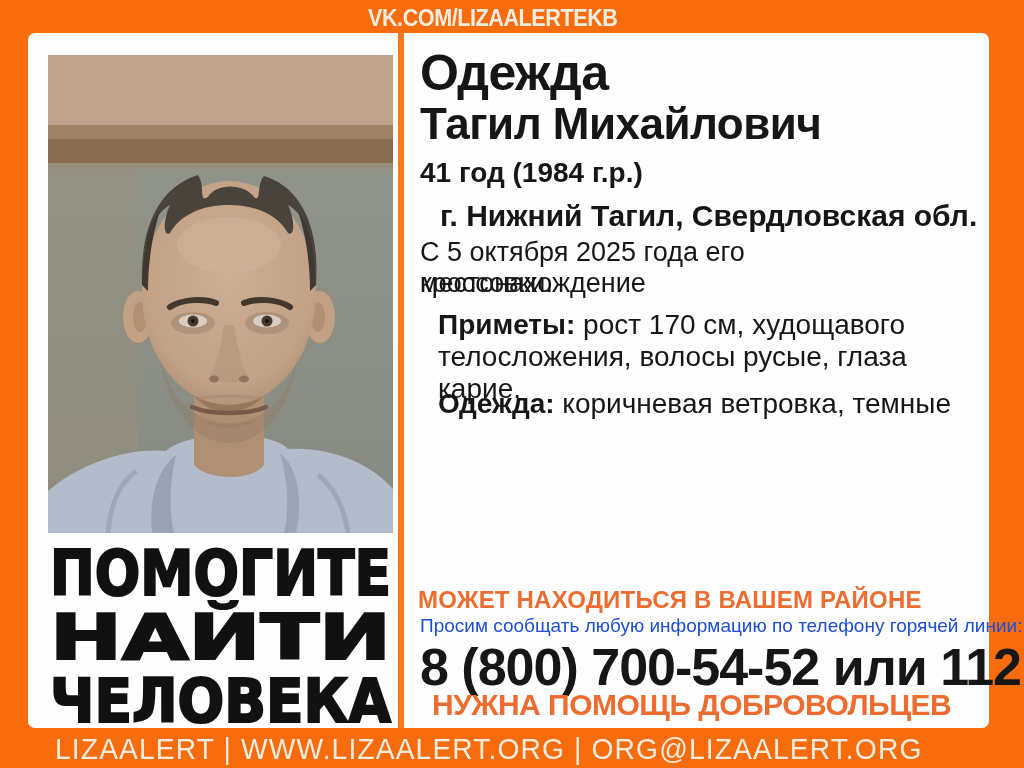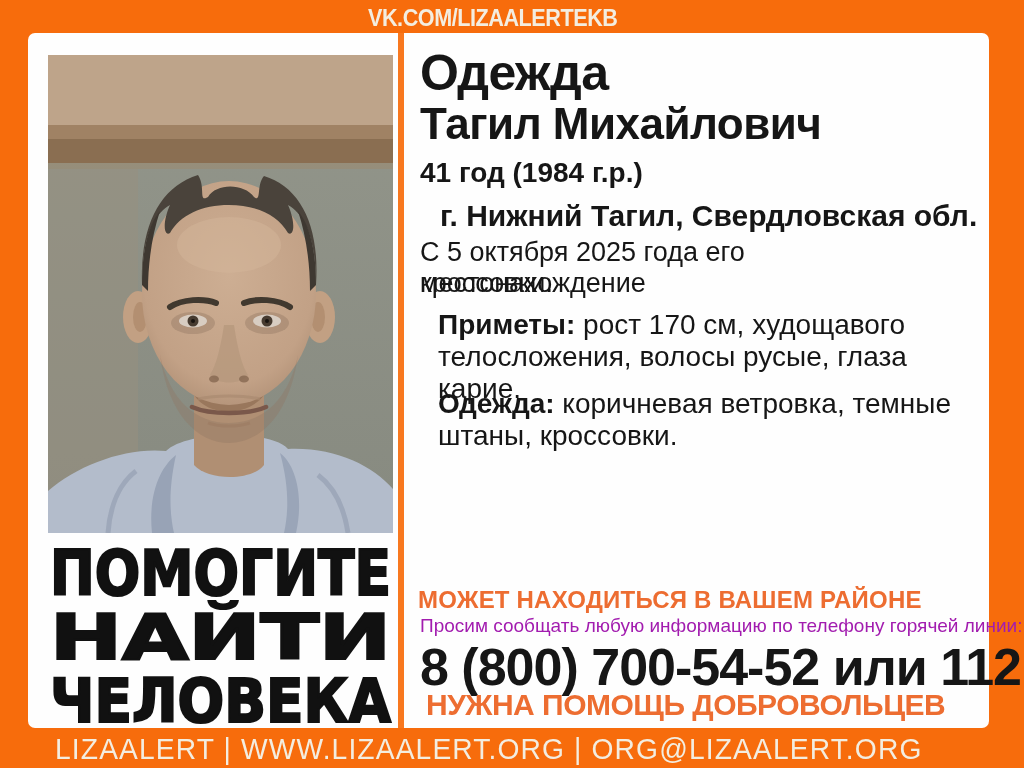--- a/index.html
+++ b/index.html
@@ -58,24 +58,24 @@
   .desc{position:absolute;left:20px;font-size:28px;line-height:32px;font-weight:normal;}
   .desc b{font-weight:bold;}
   .signs-1{top:276px;}
   .signs-2{top:308px;}
   .clothes-1{top:355px;}
   .clothes-2{top:387px;}
   .may-be{
     position:absolute;left:0;top:553px;width:548px;text-align:left;
     font-size:24px;font-weight:bold;color:var(--accent);letter-spacing:0.2px;
   }
-  .report-info{position:absolute;left:2px;top:582px;font-size:19px;color:#a21caf;white-space:nowrap;}
+  .report-info{position:absolute;left:2px;top:582px;font-size:19px;color:#1d4ed8;white-space:nowrap;}
   .phone{position:absolute;left:2px;top:604px;font-size:52px;font-weight:bold;letter-spacing:-1px;white-space:nowrap;}
   .volunteers{
-    position:absolute;left:8px;top:655px;font-size:30px;font-weight:bold;
+    position:absolute;left:14px;top:655px;font-size:30px;font-weight:bold;
     color:var(--accent);letter-spacing:-0.5px;white-space:nowrap;
   }
   
   .bottom-bar{position:absolute;left:0;top:728px;width:1024px;height:52px;}
   .bottom-bar-text{
     position:absolute;left:55px;top:4px;
     font-size:30px;color:var(--cream);letter-spacing:1.2px;
     transform:scaleX(0.94);transform-origin:left center;white-space:nowrap;
   }
 </style>
@@ -174,21 +174,20 @@
       <div class="age-line">41 год (1984 г.р.)</div>
       <div class="city-line">г. Нижний Тагил, Свердловская обл.</div>
 
       <div class="missing-line missing-1">С 5 октября 2025 года его местонахождение</div>
       <div class="missing-line missing-2">кроссовки.</div>
 
       <div class="desc signs-1"><b>Приметы:</b><span> рост 170 см, худощавого</span></div>
       <div class="desc clothes-1"><b>Одежда:</b><span> коричневая ветровка, темные</span></div>
 
       <div class="desc signs-2">телосложения, волосы русые, глаза карие.</div>
-      <div class="desc clothes-2">штаны, кроссовки.</div>
 
       <div class="may-be">МОЖЕТ НАХОДИТЬСЯ В ВАШЕМ РАЙОНЕ</div>
       <div class="report-info">Просим сообщать любую информацию по телефону горячей линии:</div>
       <div class="phone">8 (800) 700-54-52 или 112</div>
       <div class="volunteers">НУЖНА ПОМОЩЬ ДОБРОВОЛЬЦЕВ</div>
     </div>
   </div>
 
   <div class="bottom-bar">
     <span class="bottom-bar-text">LIZAALERT | WWW.LIZAALERT.ORG  |  ORG@LIZAALERT.ORG</span>

